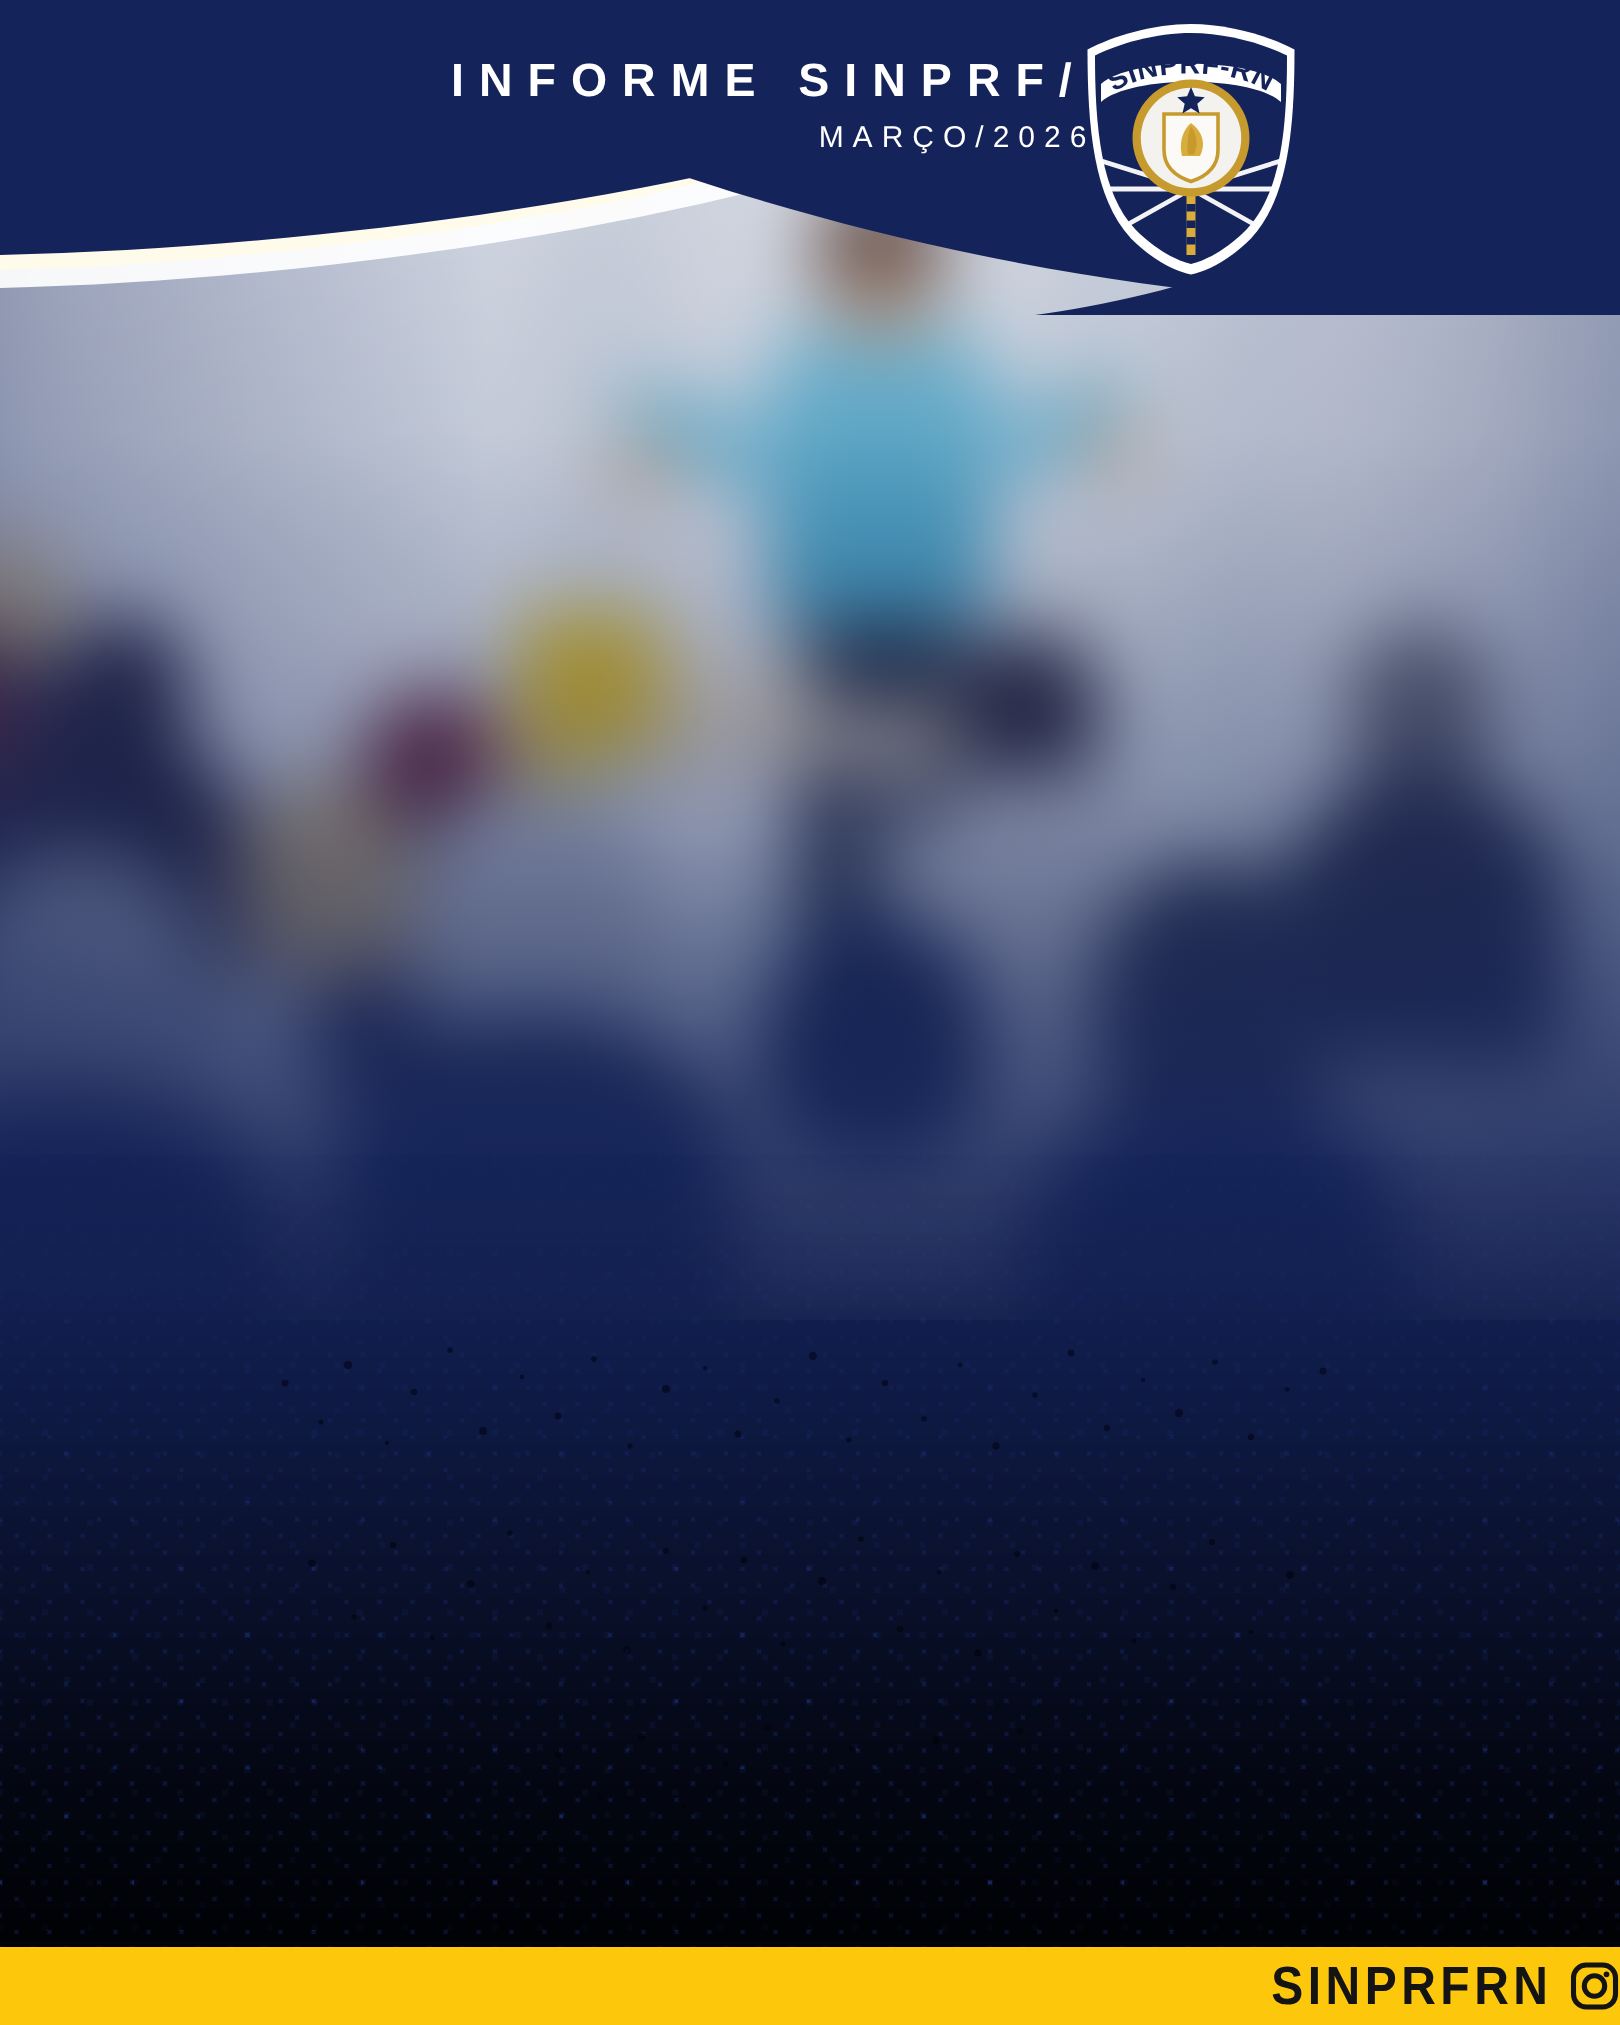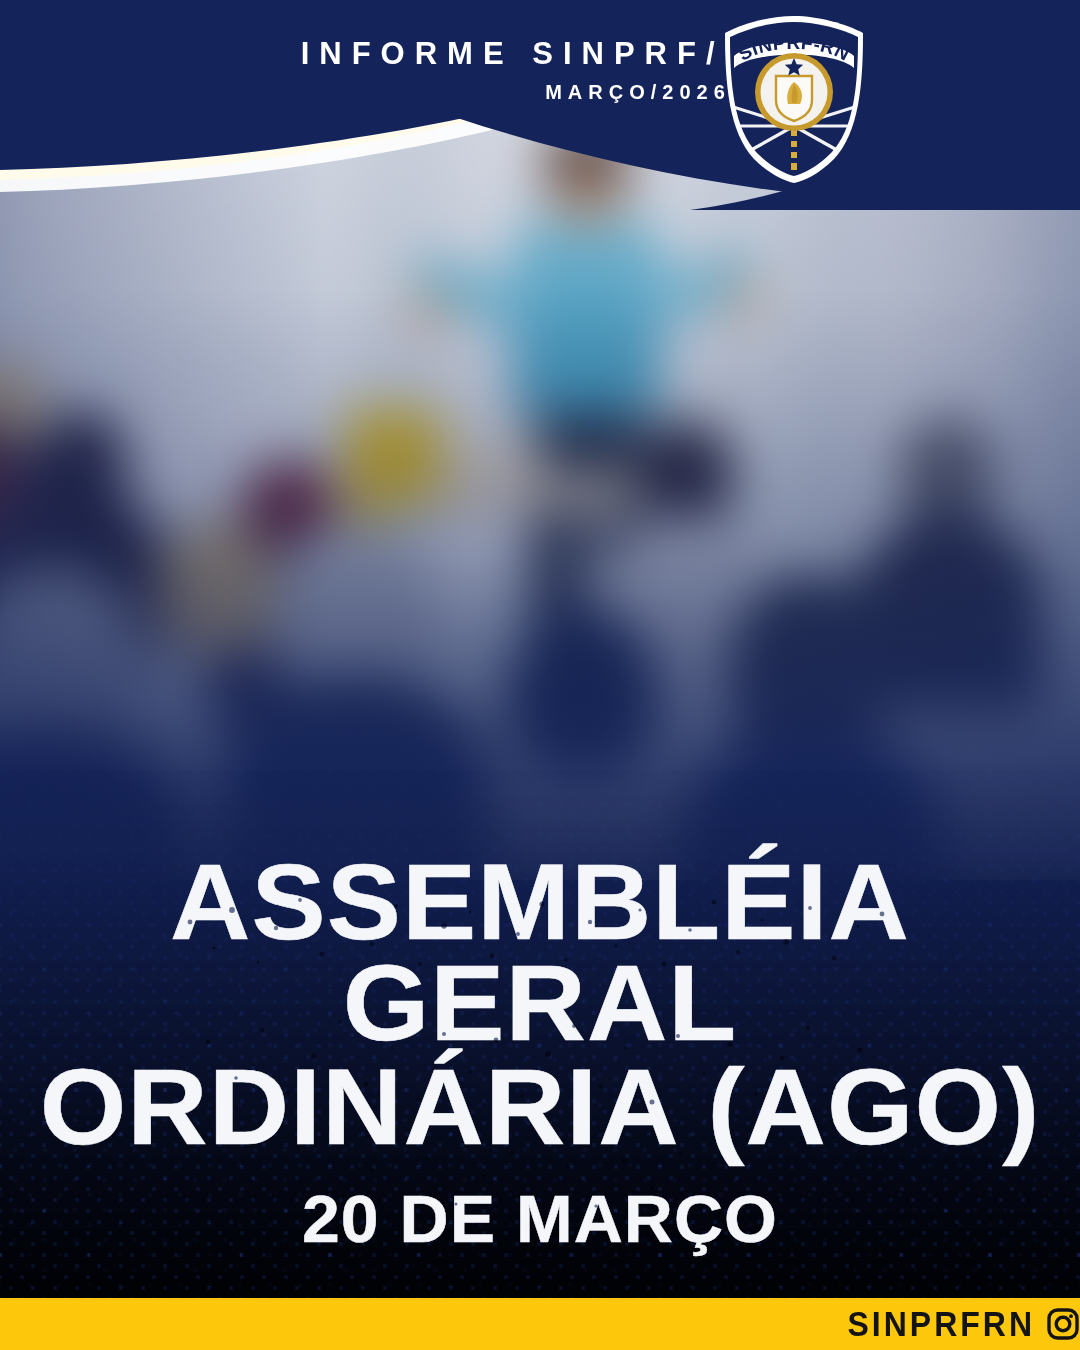--- a/index.html
+++ b/index.html
@@ -119,21 +119,21 @@
     text-align:center; pointer-events:none;
   }
   .h-line1{
     display:block;
     color:#fff; font-weight:700; font-size:31px; letter-spacing:10px;
     font-family:"Liberation Sans Narrow","Liberation Sans",sans-serif;
     text-indent:10px;
   }
   .h-line2{
     display:block; margin-top:9px;
-    color:#fff; font-weight:700; font-size:20px; letter-spacing:6px;
+    color:#fff; font-weight:400; font-size:20px; letter-spacing:6px;
     font-family:"Liberation Sans Narrow","Liberation Sans",sans-serif;
     text-indent:6px;
     padding-left:190px;
   }
 
   
   .logo{ position:absolute; left:714px; top:14px; width:160px; height:170px; }
 
   
   .title-block{
@@ -318,25 +318,20 @@
                C71,104 62,98 62,86 Z" fill="#fbfaf6" stroke="#c79a2e" stroke-width="2.4"></path>
 
       <path d="M80,68 C88,74 90,82 86,90 H74 C72,82 74,73 80,68 Z" fill="#d9ad3c"></path>
       <path d="M80,70 C84,76 85,83 82,89 H78 C77,82 78,75 80,70 Z" fill="#c79a2e"></path>
 
       <path d="M80,44 L82.6,50.2 L89.2,50.8 L84.2,55.2
                L85.7,61.6 L80,58.2 L74.3,61.6 L75.8,55.2 L70.8,50.8 L77.4,50.2 Z" fill="#14235a"></path>
     </svg>
   </div>
 
-  <div class="title-block">
-    <span class="tline l1">ASSEMBLÉIA GERAL</span>
-    <span class="tline l2">ORDINÁRIA (AGO)</span>
-    <span class="tline l3">20 DE MARÇO</span>
-  </div>
 
   <svg class="grunge" style="top:852px;height:400px;" viewBox="0 0 1080 400" preserveAspectRatio="none">
     <g fill="#14235a" opacity="0.85">
       <circle cx="190" cy="70" r="2.4"></circle>
         <circle cx="214" cy="96" r="1.7"></circle>
       <circle cx="232" cy="58" r="2.9"></circle>
         <circle cx="258" cy="110" r="1.5"></circle>
       <circle cx="276" cy="76" r="2.2"></circle>
         <circle cx="300" cy="48" r="1.9"></circle>
       <circle cx="322" cy="102" r="2.6"></circle>

